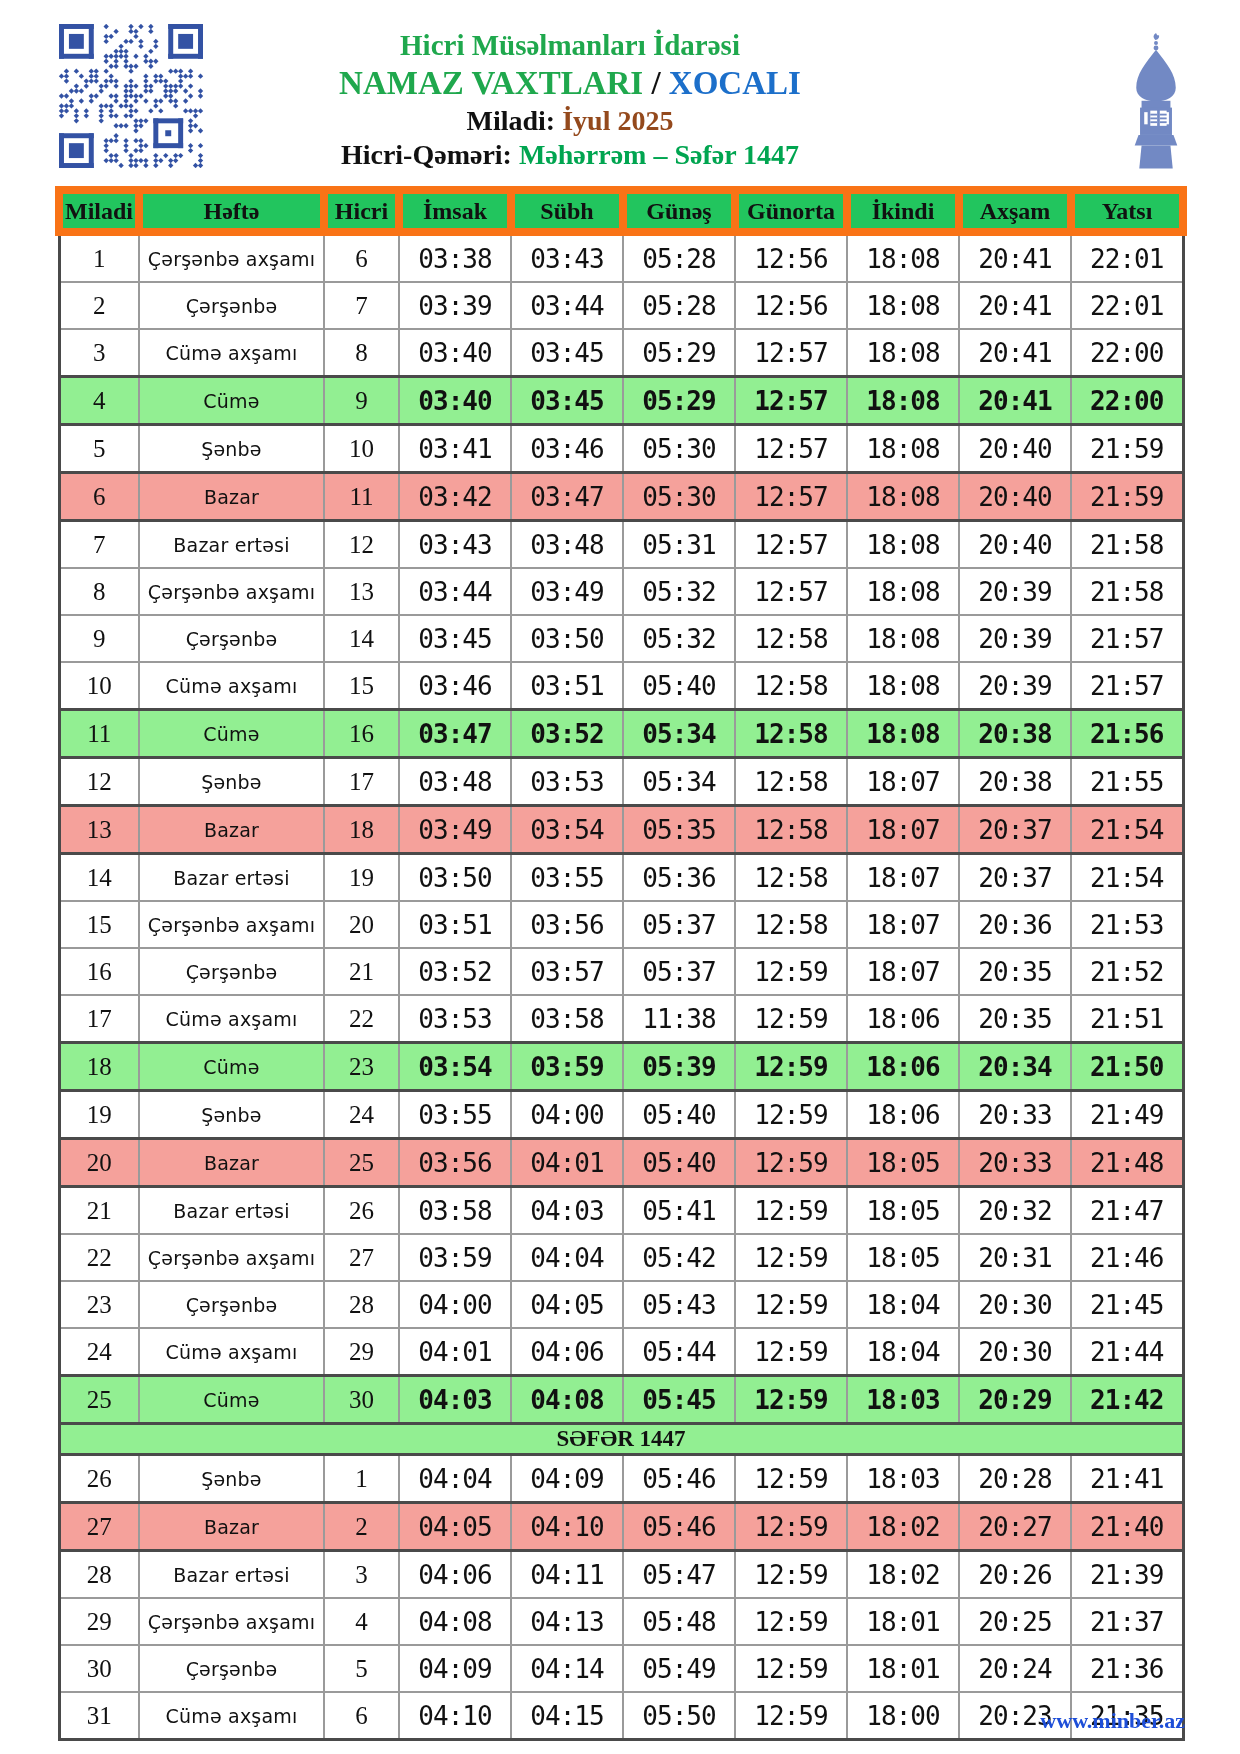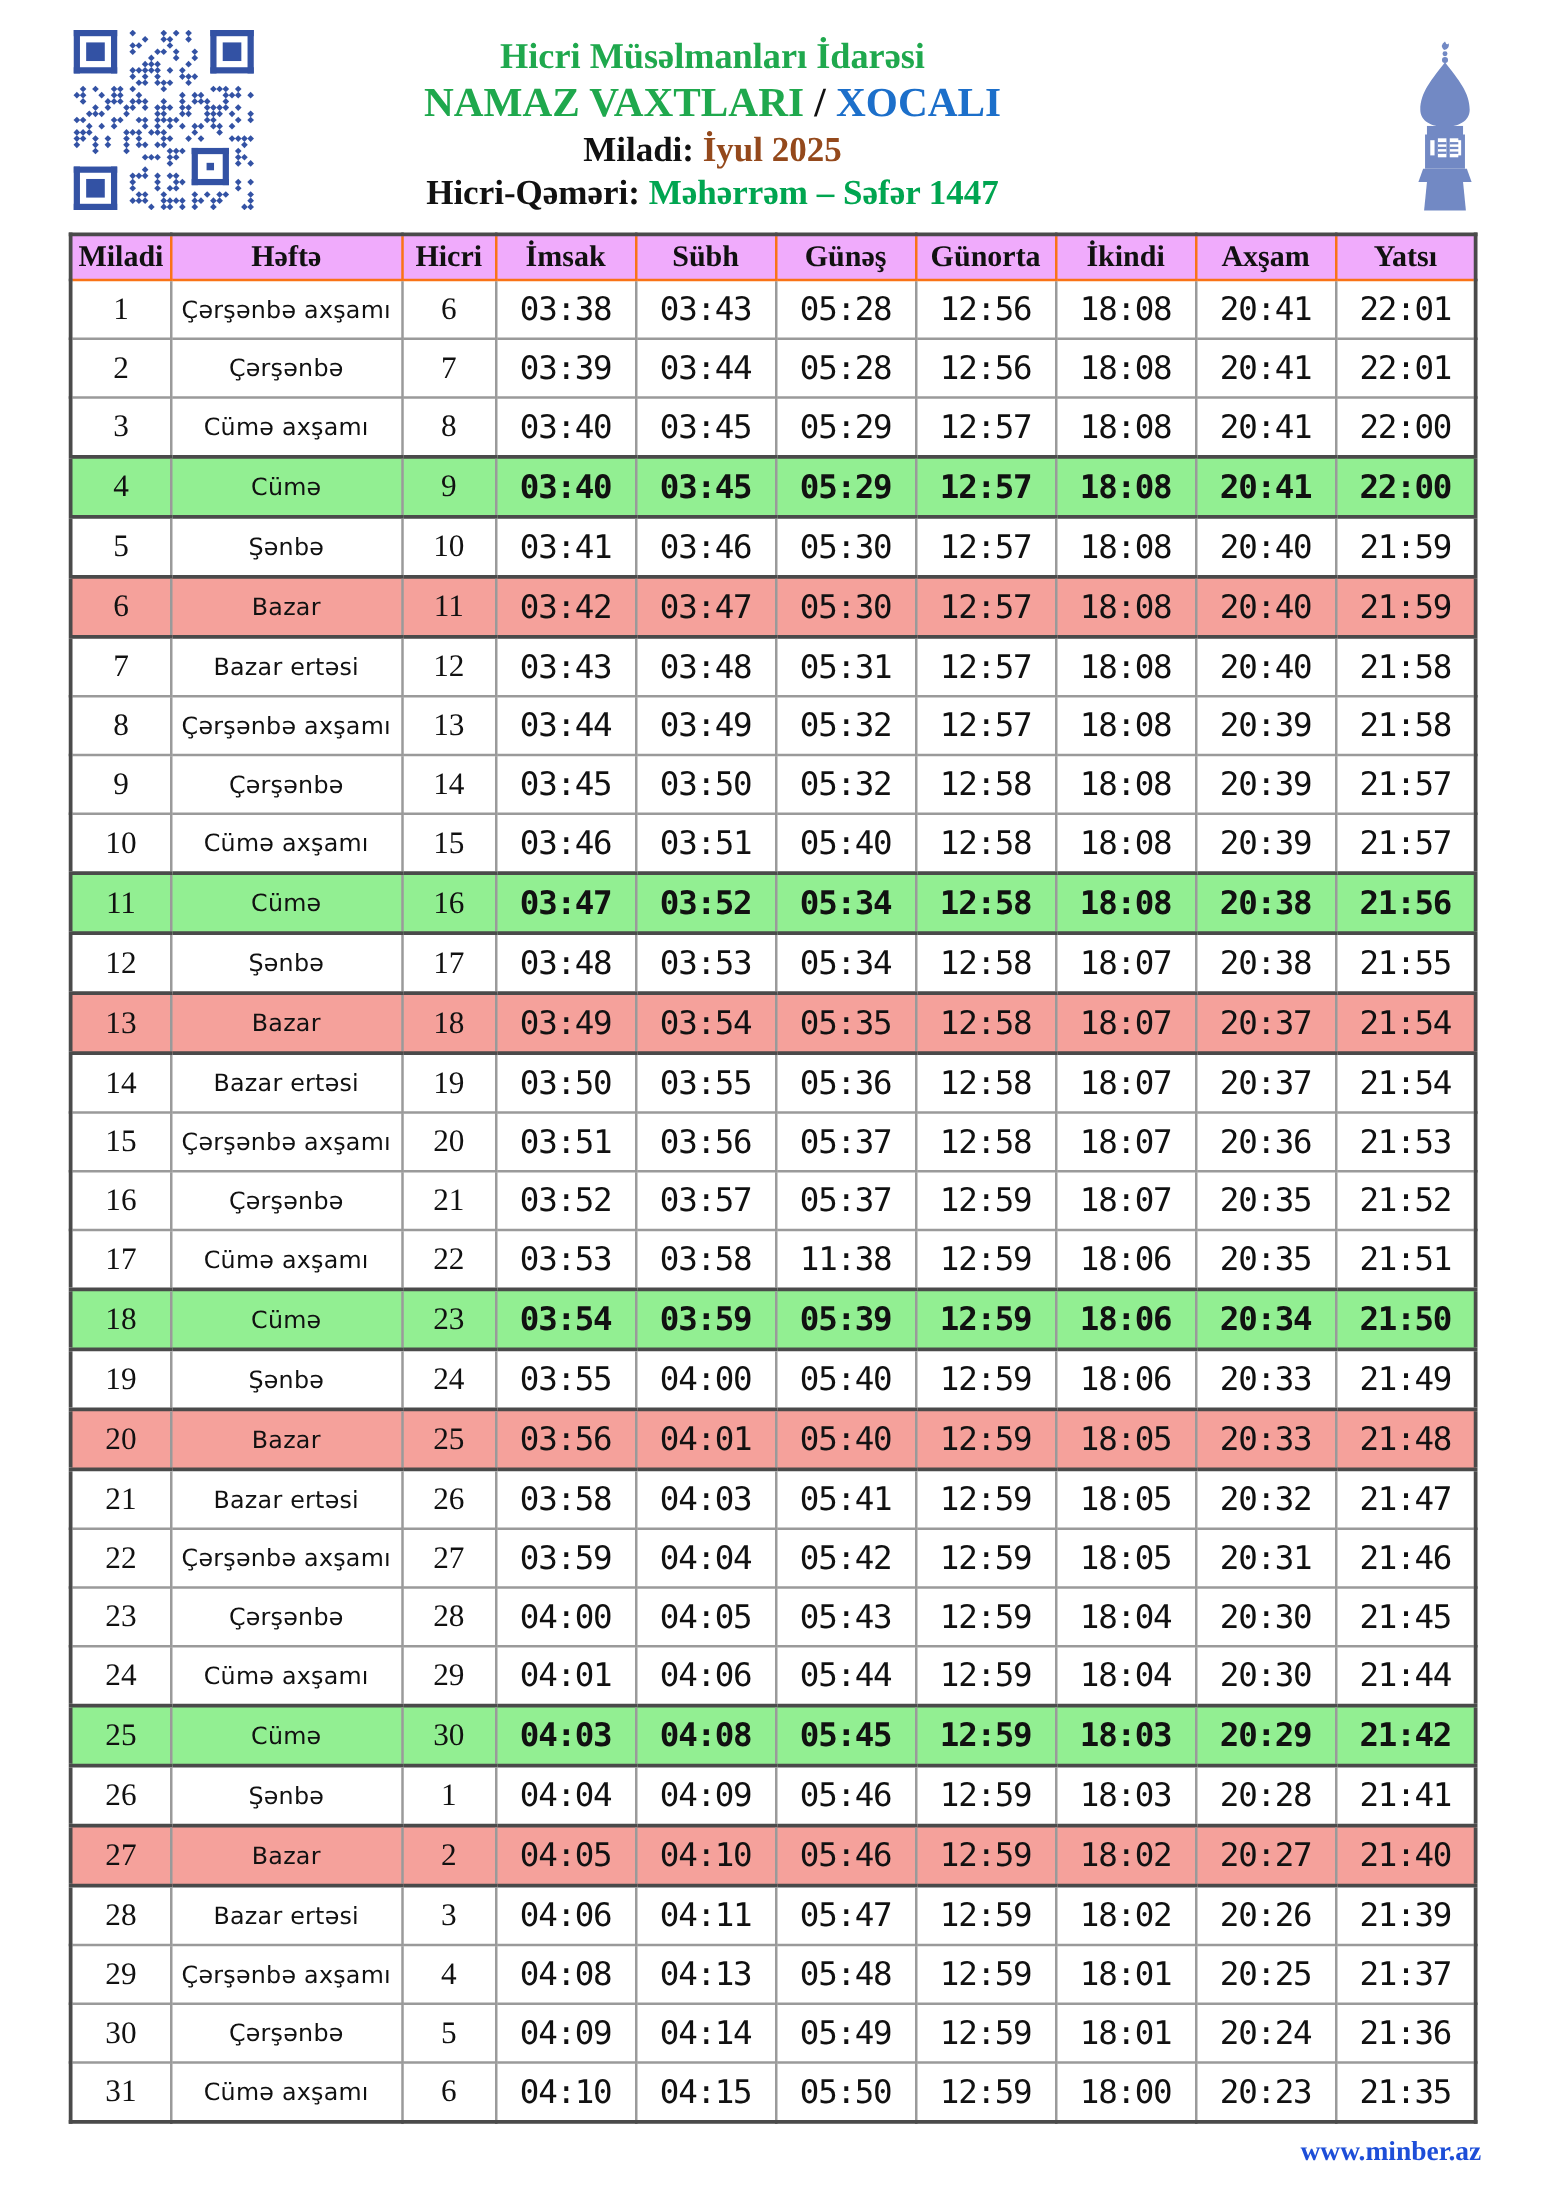--- a/index.html
+++ b/index.html
@@ -29,24 +29,24 @@
   
   table.prayer{
     position:absolute;left:55px;top:186px;
     width:1126px;table-layout:fixed;
     border-collapse:collapse;
     border:3px solid #4a4a4a;
   }
   col.c-miladi{width:80px;} col.c-hefte{width:185px;} col.c-hicri{width:75px;}
   col.c-time{width:112px;}
   th{
-    border:2px solid #f97316;height:34px;
+    border:8px solid #f97316;height:34px;
     font-size:24px;font-weight:bold;color:#111;
     font-family:"Liberation Serif", serif;
-    background:#f0abfc;padding:0;margin-left:40px;
+    background:#22c55e;padding:0;margin-left:40px;
   }
   td{
     border:2px solid #9a9a9a;height:45px;padding:0;
     text-align:center;vertical-align:middle;color:#111;background:#fff;
   }
   td.num{font-family:"Liberation Serif", serif;font-size:25px;}
   td.day{font-family:"DejaVu Sans", sans-serif;font-size:19px;letter-spacing:.2px;}
   td.time{font-family:"DejaVu Sans Mono", monospace;font-size:26px;letter-spacing:-1px;}
   tr.section-row td{
     background:var(--band-green,#92ef92);
@@ -677,20 +677,23 @@
           <td class="day">Cümə</td>
           <td class="num">30</td>
           <td class="time">04:03</td>
           <td class="time">04:08</td>
           <td class="time">05:45</td>
           <td class="time">12:59</td>
           <td class="time">18:03</td>
           <td class="time">20:29</td>
           <td class="time">21:42</td>
         </tr>
+        <tr class="section-row">
+          <td colspan="10">SƏFƏR 1447</td>
+        </tr>
         <tr>
           <td class="num">26</td>
           <td class="day">Şənbə</td>
           <td class="num">1</td>
           <td class="time">04:04</td>
           <td class="time">04:09</td>
           <td class="time">05:46</td>
           <td class="time">12:59</td>
           <td class="time">18:03</td>
           <td class="time">20:28</td>

